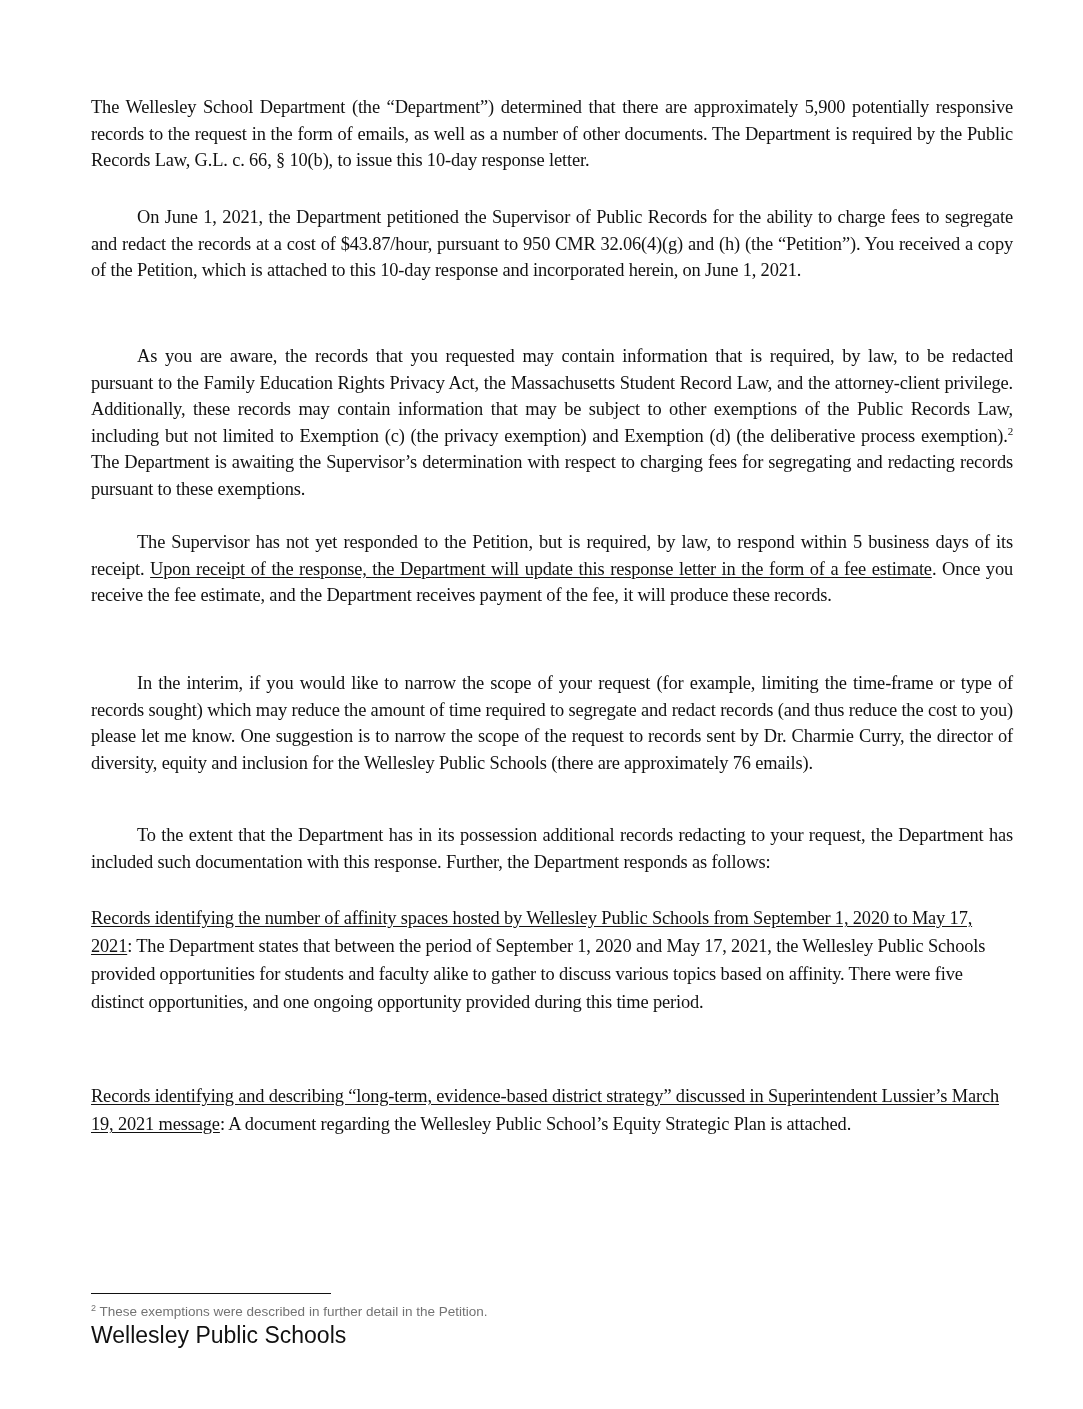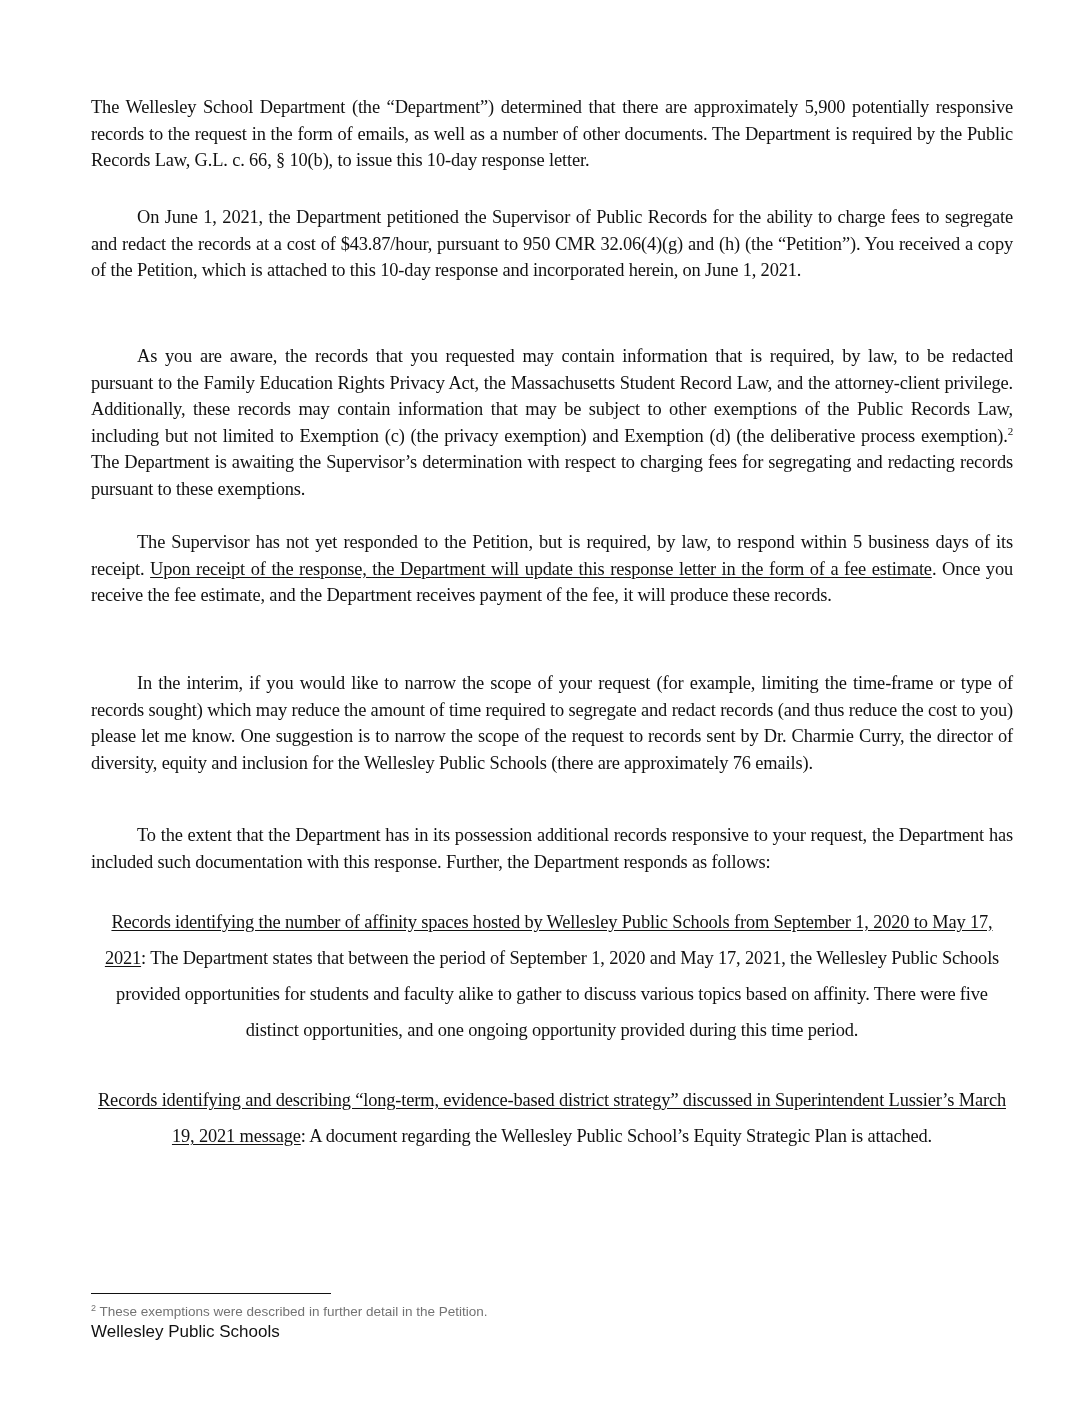--- a/index.html
+++ b/index.html
@@ -10,36 +10,36 @@
       font-family: "Liberation Serif", "DejaVu Serif", serif;
     }
     .body-text {
       position: absolute; left: 76px; width: 922px;
       font-size: 18.4px; line-height: 26.5px; text-align: justify;
       letter-spacing: -0.15px;
     }
     .p { margin: 0; }
     .indent { text-indent: 46px; }
     .u { text-decoration: underline; text-underline-offset: 2px; margin-top: 15px; }
-    .ragged { text-align: center; line-height: 36px; }
+    .ragged { text-align: left; line-height: 28px; }
     sup { font-size: 11px; line-height: 0; vertical-align: super; }
     .fn-rule {
       position: absolute; left: 76px; top: 1293px; width: 240px; height: 0;
       border-top: 1.5px solid #111;
     }
     .footnote {
       position: absolute; left: 76px; top: 1304px;
       font-family: "Liberation Sans", "DejaVu Sans", sans-serif;
       font-size: 13.5px; color: #737373;
     }
     .footnote sup { font-size: 9px; }
     .footer-org {
       position: absolute; left: 76px; top: 1322px;
       font-family: "Liberation Sans", "DejaVu Sans", sans-serif;
-      font-size: 17px; color: #111;
+      font-size: 23px; color: #111;
     }
   </style>
 </head>
 <body>
 
 <div class="page">
 
   <div class="body-text" style="top:94px;">
     <p class="p">The Wellesley School Department (the “Department”) determined that there are approximately 5,900 potentially responsive records to the request in the form of emails, as well as a number of other documents.  The Department is required by the Public Records Law, G.L. c. 66, § 10(b), to issue this 10-day response letter.</p>
   </div>
@@ -54,21 +54,21 @@
 
   <div class="body-text" style="top:529px;">
     <p class="p indent"><span>The Supervisor has not yet responded to the Petition, but is required, by law, to respond within 5 business days of its receipt.  </span><span class="u">Upon receipt of the response, the Department will update this response letter in the form of a fee estimate</span><span>.  Once you receive the fee estimate, and the Department receives payment of the fee, it will produce these records.</span></p>
   </div>
 
   <div class="body-text" style="top:662px;margin-top:8px;">
     <p class="p indent">In the interim, if you would like to narrow the scope of your request (for example, limiting the time-frame or type of records sought) which may reduce the amount of time required to segregate and redact records (and thus reduce the cost to you) please let me know.  One suggestion is to narrow the scope of the request to records sent by Dr. Charmie Curry, the director of diversity, equity and inclusion for the Wellesley Public Schools (there are approximately 76 emails).</p>
   </div>
 
   <div class="body-text" style="top:822px;">
-    <p class="p indent">To the extent that the Department has in its possession additional records responsive to your request, the Department has included such documentation with this response.  Further, the Department responds as follows:</p>
+    <p class="p indent">To the extent that the Department has in its possession additional records redacting to your request, the Department has included such documentation with this response.  Further, the Department responds as follows:</p>
   </div>
 
   <div class="body-text ragged" style="top:904px;">
     <p class="p"><span class="u">Records identifying the number of affinity spaces hosted by Wellesley Public Schools from September 1, 2020 to May 17, 2021</span><span>:  The Department states that between the period of September 1, 2020 and May 17, 2021, the Wellesley Public Schools provided opportunities for students and faculty alike to gather to discuss various topics based on affinity. There were five distinct opportunities, and one ongoing opportunity provided during this time period.</span></p>
   </div>
 
   <div class="body-text ragged" style="top:1082px;">
     <p class="p"><span class="u">Records identifying and describing “long-term, evidence-based district strategy” discussed in Superintendent Lussier’s March 19, 2021 message</span><span>:  A document regarding the Wellesley Public School’s Equity Strategic Plan is attached.</span></p>
   </div>
 

